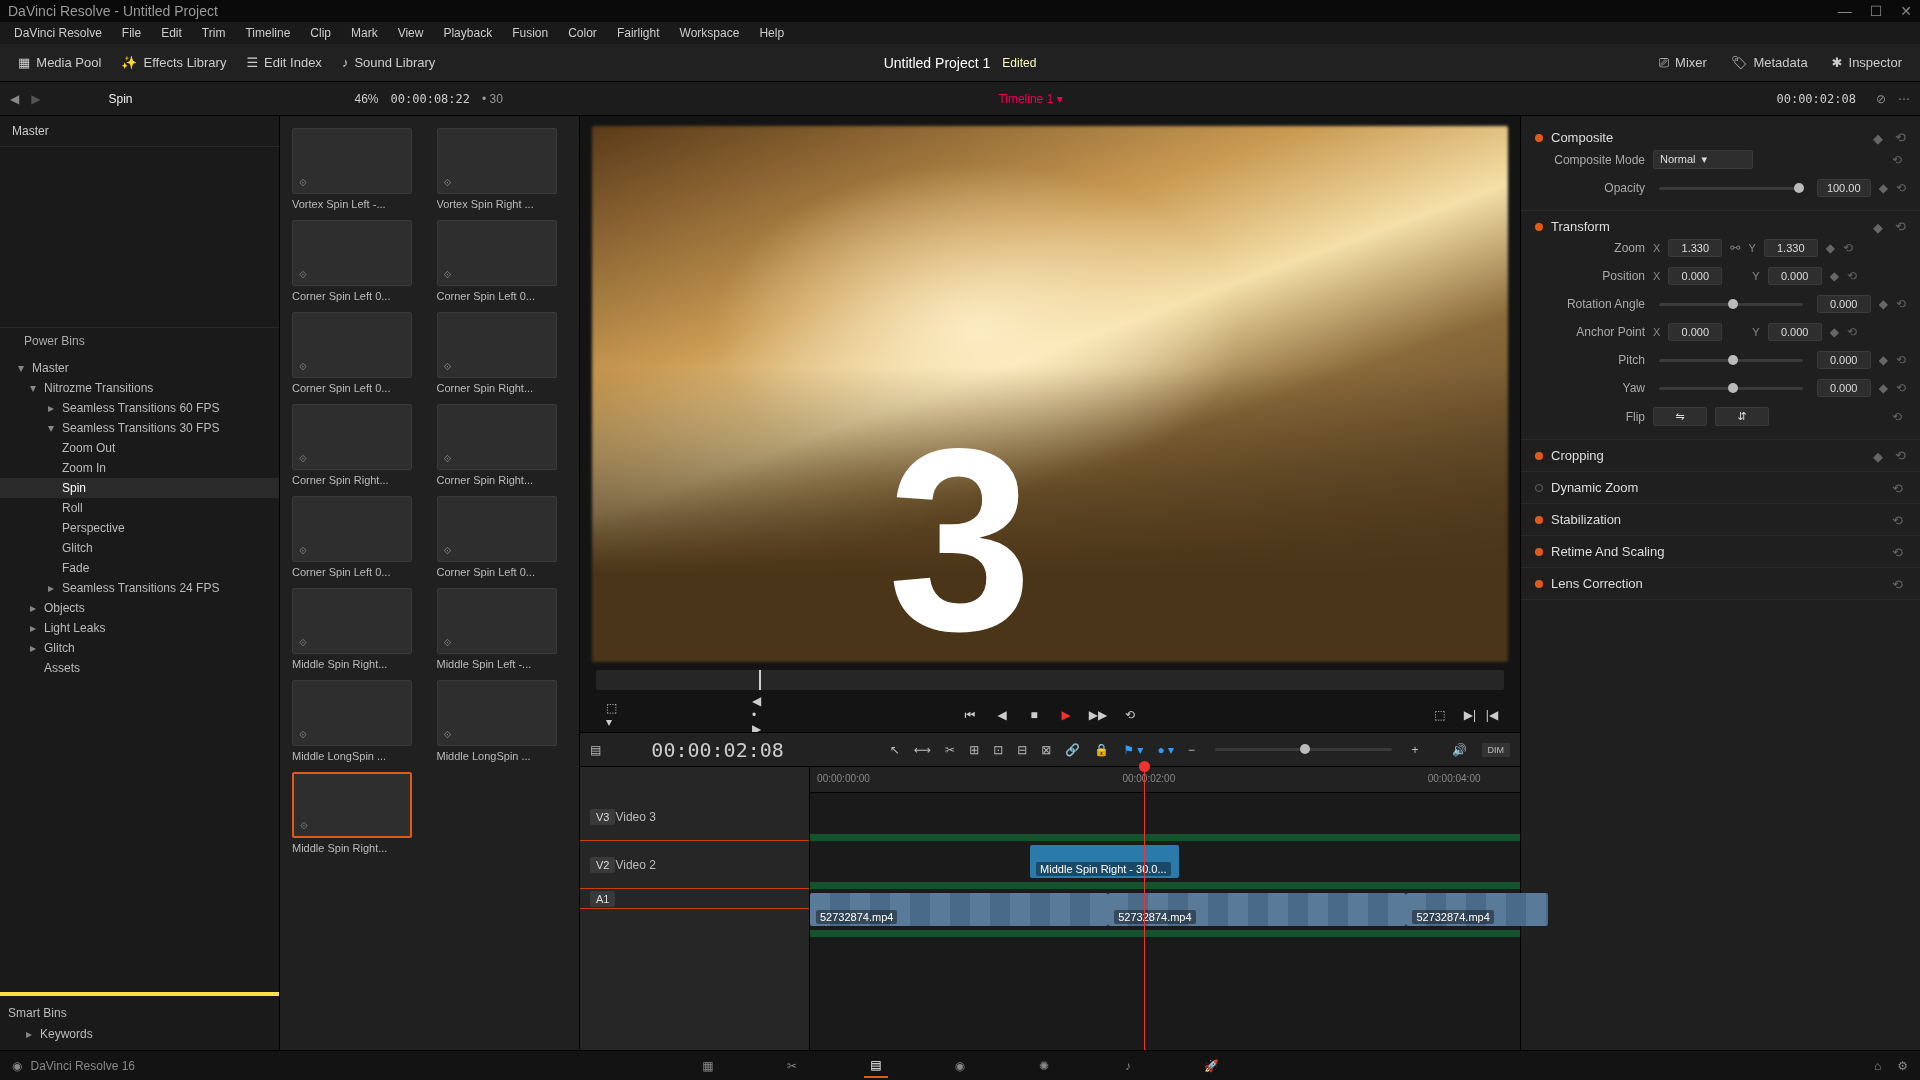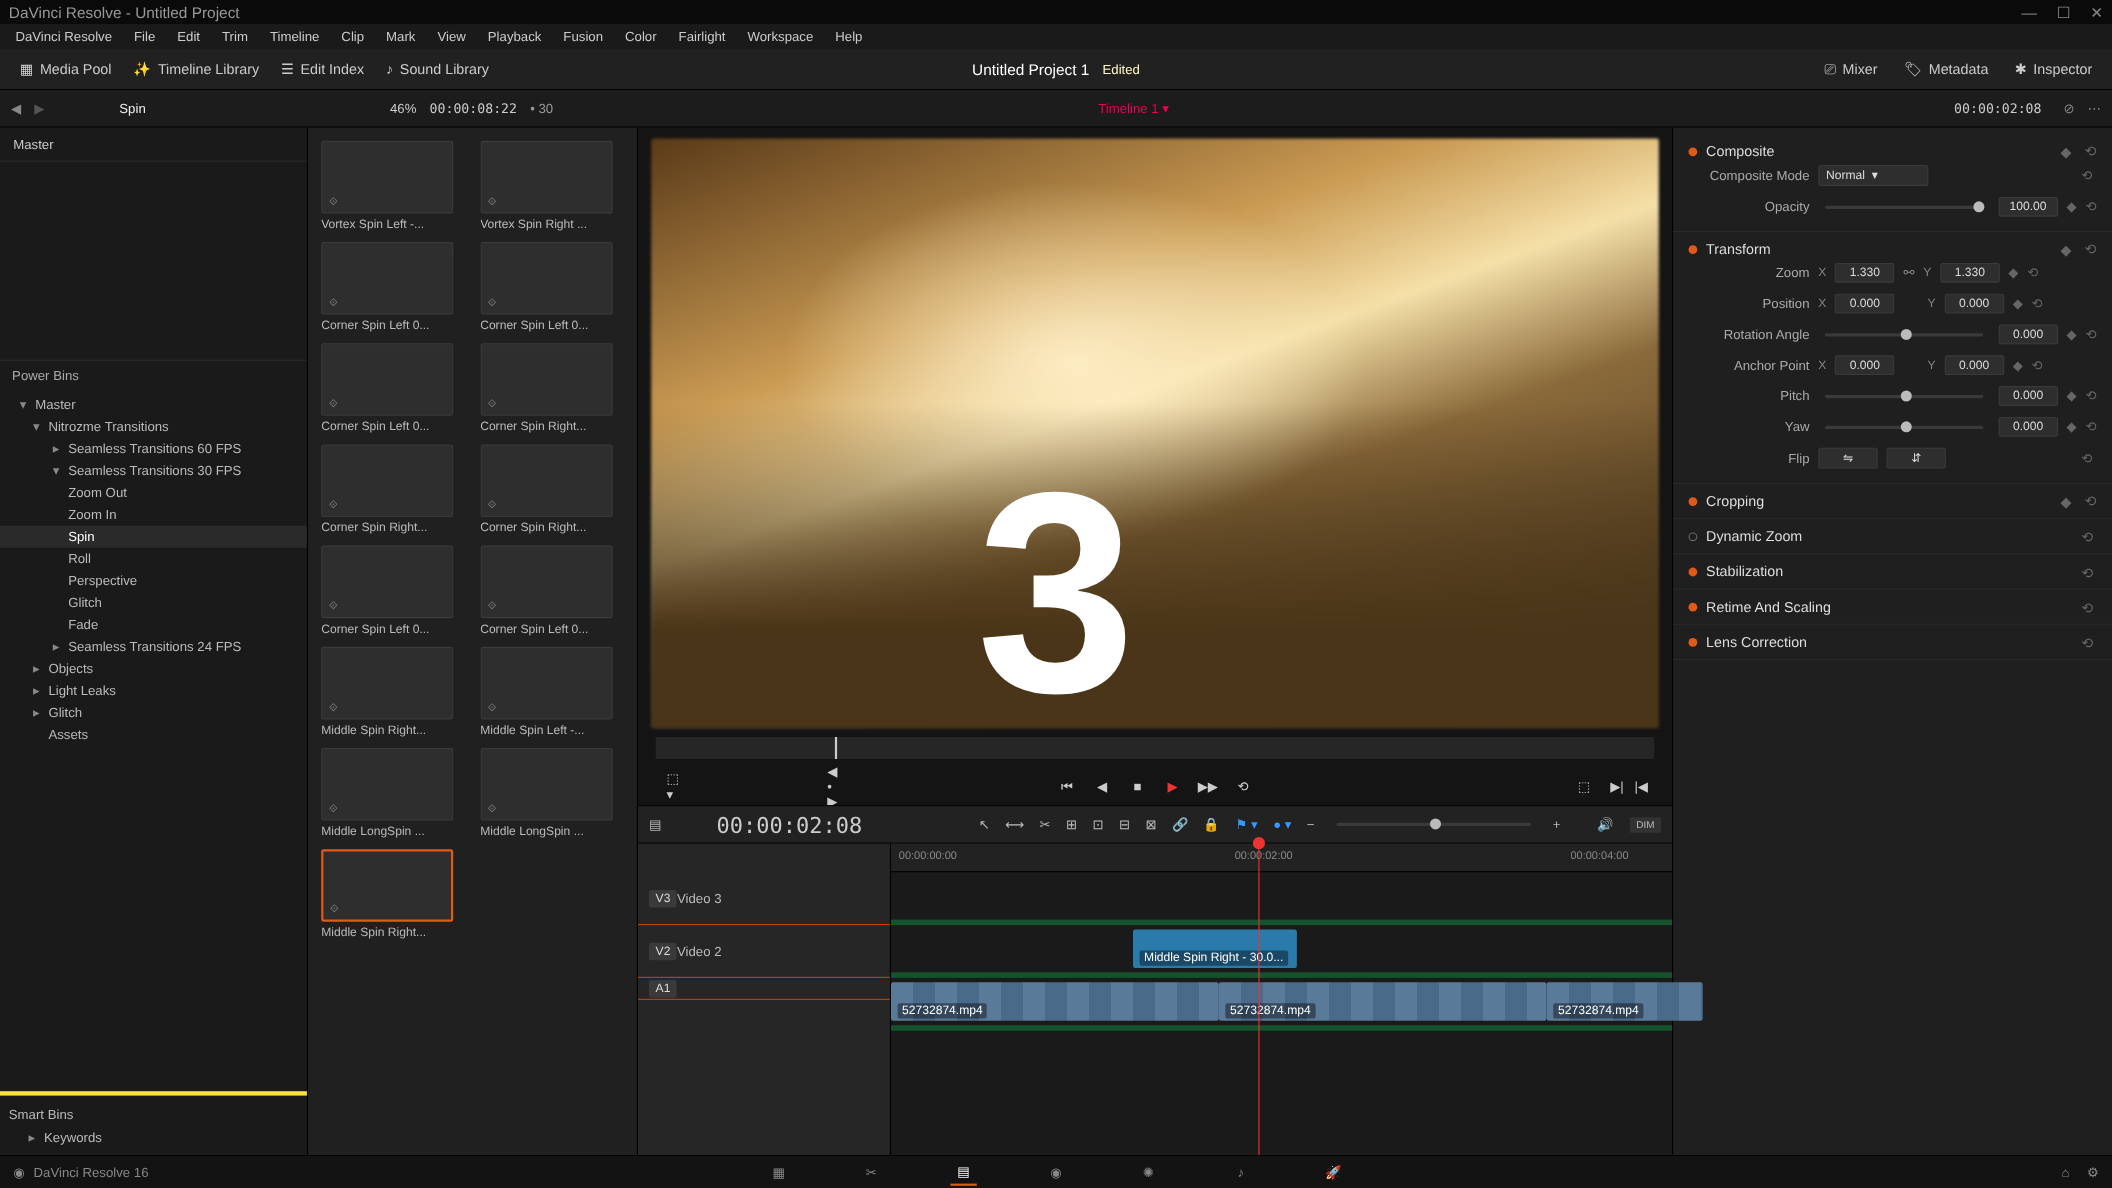--- a/index.html
+++ b/index.html
@@ -29,21 +29,21 @@
 .secbar .dot30 { color: #999; }
 .secbar .tl-name { color: #e05; position: absolute; left: 52%; }
 .secbar .tc-right { color: #ccc; font-family: monospace; margin-left: auto; }
 
 
 .main { display: flex; height: calc(100% - 22px - 22px - 38px - 34px - 30px); }
 
 
 .left-col { width: 280px; background: #1a1a1a; border-right: 1px solid #000; display: flex; flex-direction: column; }
 .left-top { padding: 8px 12px; color: #ccc; border-bottom: 1px solid #2a2a2a; }
-.power-bins { padding: 6px 11px; color: #aaa; font-size: 12px; border-top: 1px solid #2a2a2a; margin-top: 90px; }
+.power-bins { padding: 6px 24px; color: #aaa; font-size: 12px; border-top: 1px solid #2a2a2a; margin-top: 90px; }
 .tree { padding: 4px 0; }
 .tree-item { padding: 3px 8px 3px 18px; color: #bbb; font-size: 12px; display: flex; align-items: center; gap: 6px; }
 .tree-item.l1 { padding-left: 18px; }
 .tree-item.l2 { padding-left: 30px; }
 .tree-item.l3 { padding-left: 48px; }
 .tree-item.active { background: #2a2a2a; color: #fff; font-weight: 500; }
 .tree-arrow { width: 8px; display: inline-block; color: #888; }
 .smart-bins { padding: 6px 8px; margin-top: auto; border-top: 4px solid #fde047; }
 
 
@@ -77,21 +77,21 @@
 .track-headers { width: 230px; background: #262626; border-right: 1px solid #000; }
 .track-head { height: 48px; border-bottom: 1px solid #c2410c; display: flex; align-items: center; padding: 0 10px; }
 .track-head .tn { background: #3a3a3a; padding: 2px 6px; border-radius: 2px; font-size: 11px; color: #ddd; }
 .track-head.v1 .tn { background: #b34; }
 .track-lane-area { flex: 1; position: relative; background: #1a1a1a; }
 .ruler { height: 26px; background: #222; border-bottom: 1px solid #000; position: relative; font-size: 10px; color: #888; }
 .ruler .tick { position: absolute; top: 6px; }
 .playhead { position: absolute; top: 0; bottom: 0; width: 1px; background: #e33; left: 47%; z-index: 3; }
 .playhead::before { content:''; position:absolute; top:-6px; left:-5px; width:11px; height:11px; background:#e33; border-radius:50%; }
 .lanes { position: relative; }
-.lane { height: 48px; border-bottom: 5px solid #14532d; position: relative; }
+.lane { height: 48px; border-bottom: 7px solid #14532d; position: relative; }
 .clip { position: absolute; top: 4px; bottom: 4px; border-radius: 2px; display: flex; align-items: flex-end; padding: 2px 6px; font-size: 11px; color: #fff; overflow: hidden; }
 .clip.video { background: linear-gradient(90deg, #3a5a7a, #4a6a8a); background-image: repeating-linear-gradient(90deg, #5a7a9a 0 20px, #4a6a8a 20px 40px); }
 .clip.fx { background: #2a7aaa; }
 .clip-label { background: rgba(0,0,0,0.4); padding: 1px 4px; border-radius: 2px; white-space: nowrap; }
 
 
 .inspector { width: 400px; background: #1f1f1f; border-left: 1px solid #000; padding: 6px 0; overflow-y: auto; }
 .insp-section { border-bottom: 1px solid #2a2a2a; padding: 8px 14px; }
 .insp-title { color: #ddd; font-size: 13px; display: flex; align-items: center; gap: 8px; }
 .insp-title .dot { width: 8px; height: 8px; background: #e05a1a; border-radius: 50%; }
@@ -140,21 +140,21 @@
   <span>Help</span>
 </div>
 
 <div class="toolbar">
   <div class="tb-btn">
     <span class="icon">▦</span>
     <span>Media Pool</span>
   </div>
   <div class="tb-btn">
     <span class="icon">✨</span>
-    <span>Timeline Library</span>
+    <span>Effects Library</span>
   </div>
   <div class="tb-btn">
     <span class="icon">☰</span>
     <span>Edit Index</span>
   </div>
   <div class="tb-btn">
     <span class="icon">♪</span>
     <span>Sound Library</span>
   </div>
   <div class="center-title">

